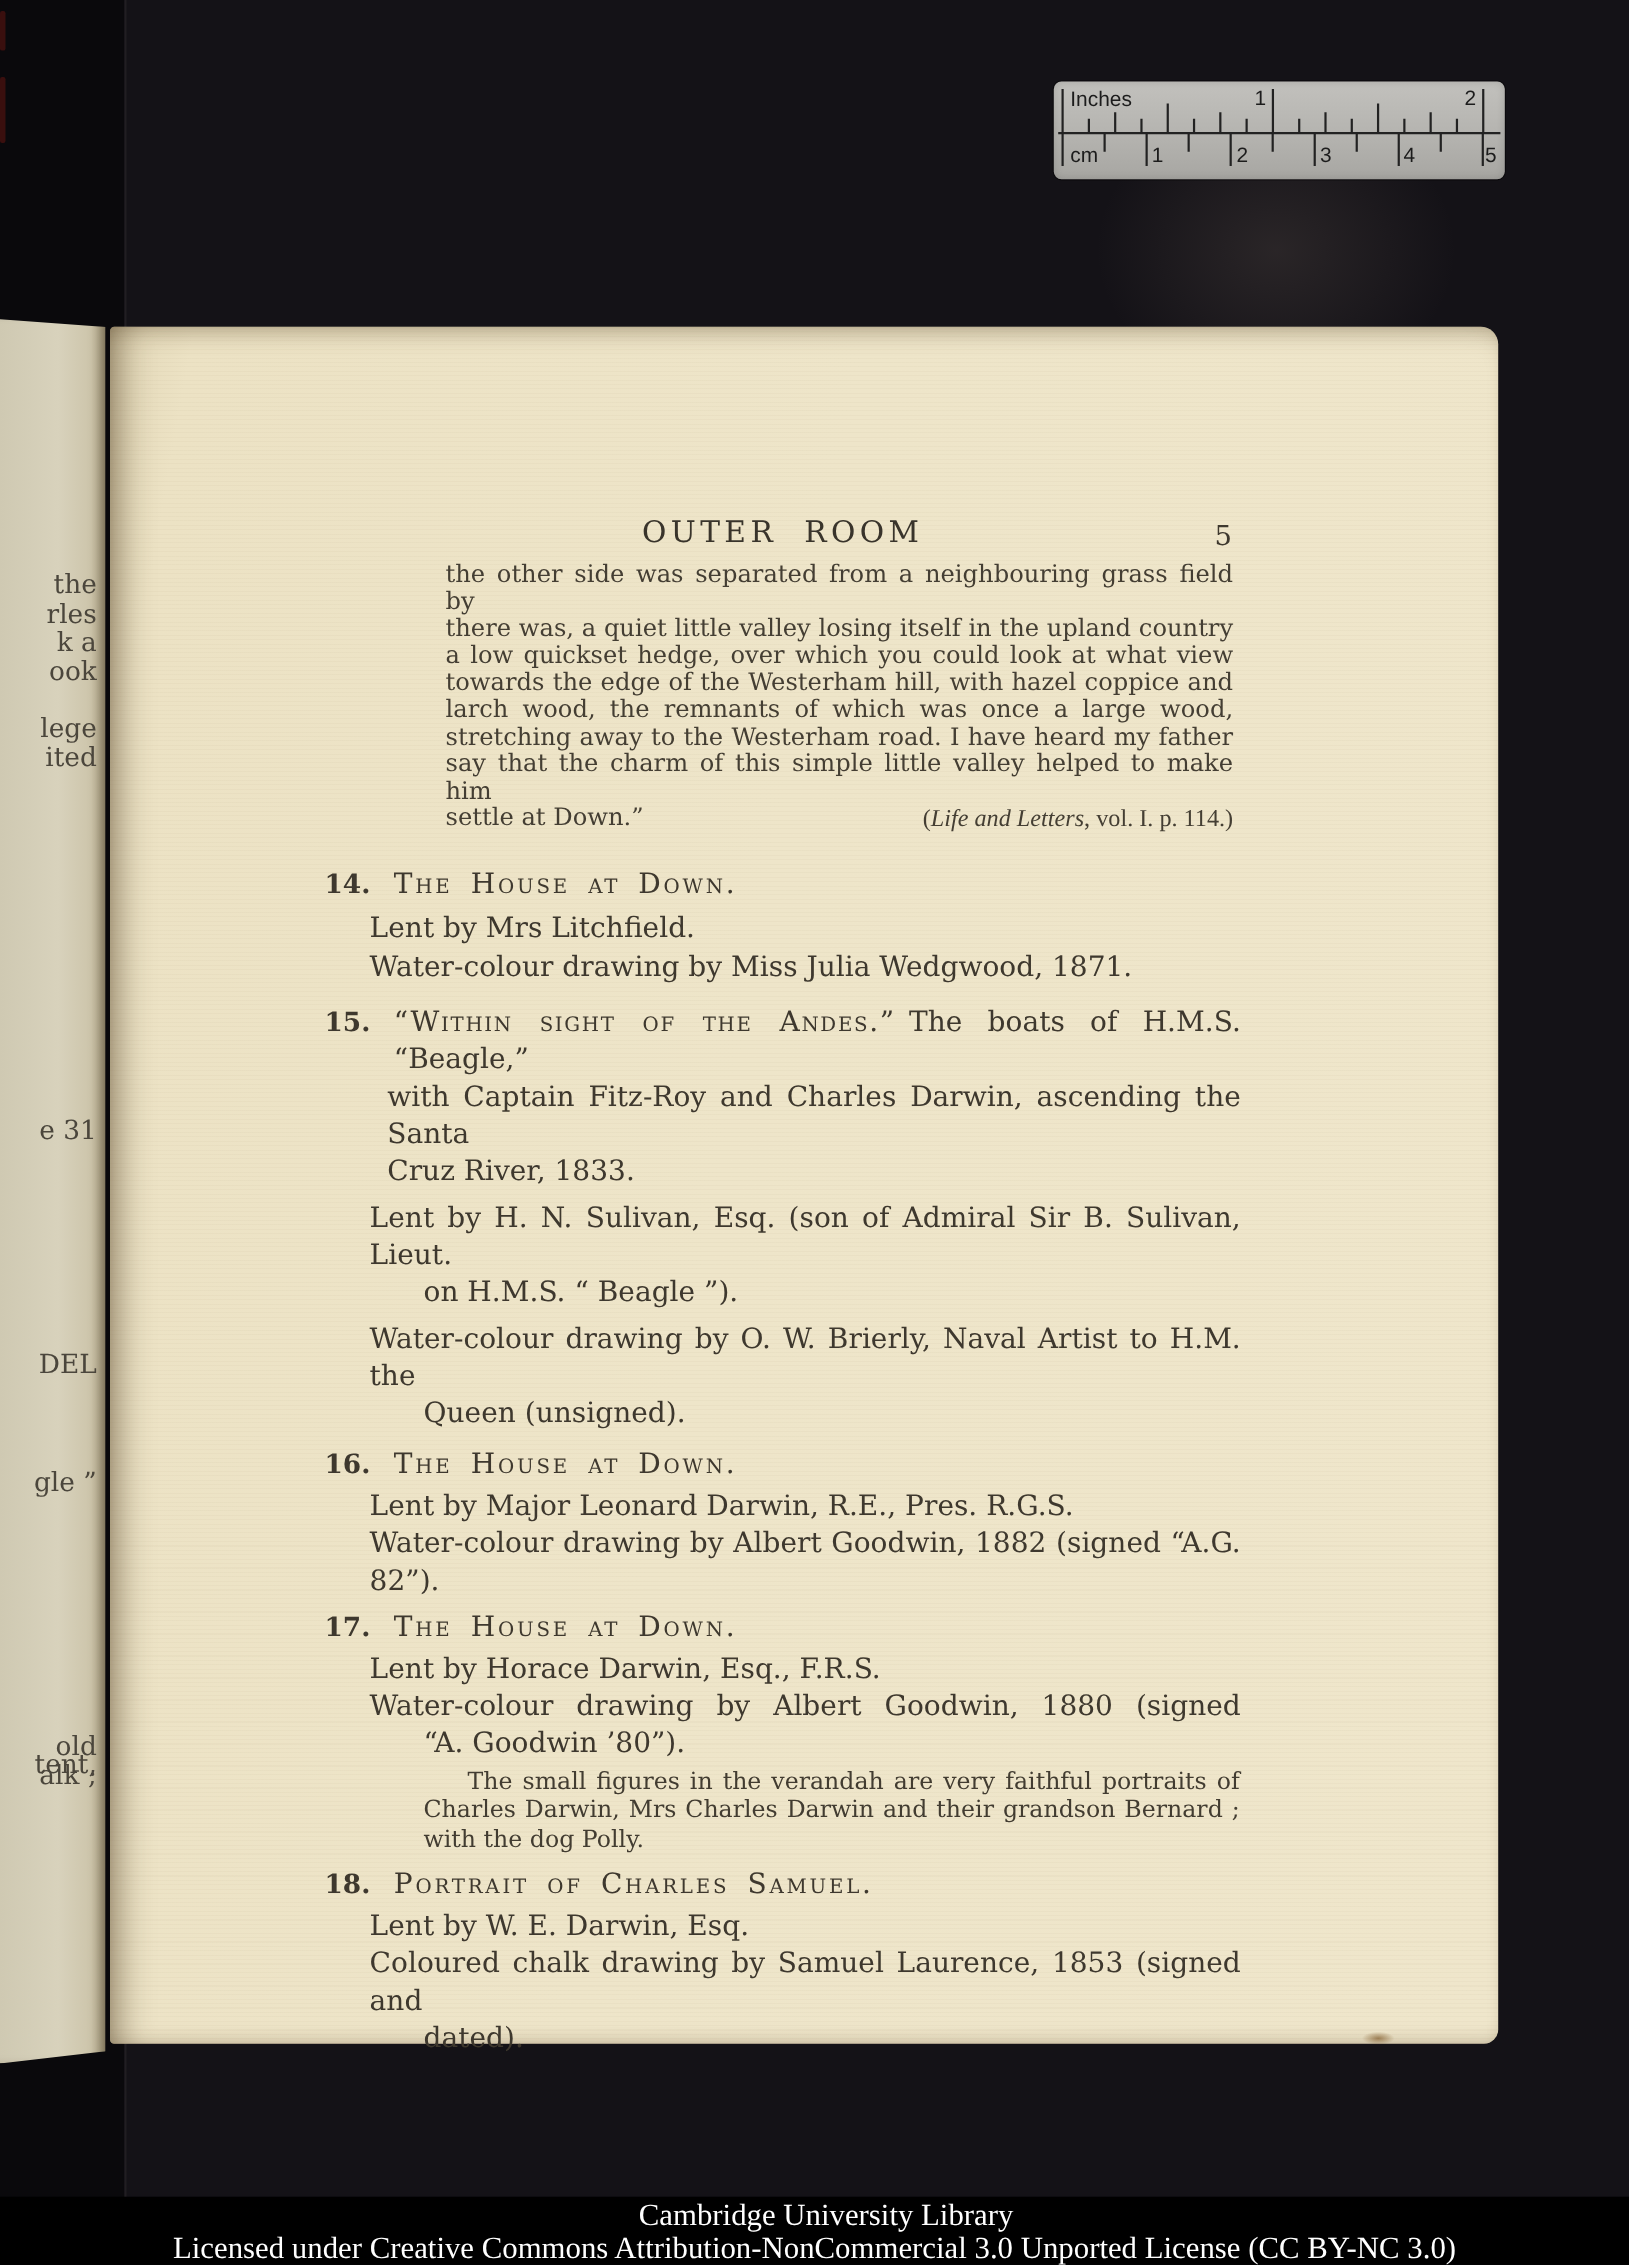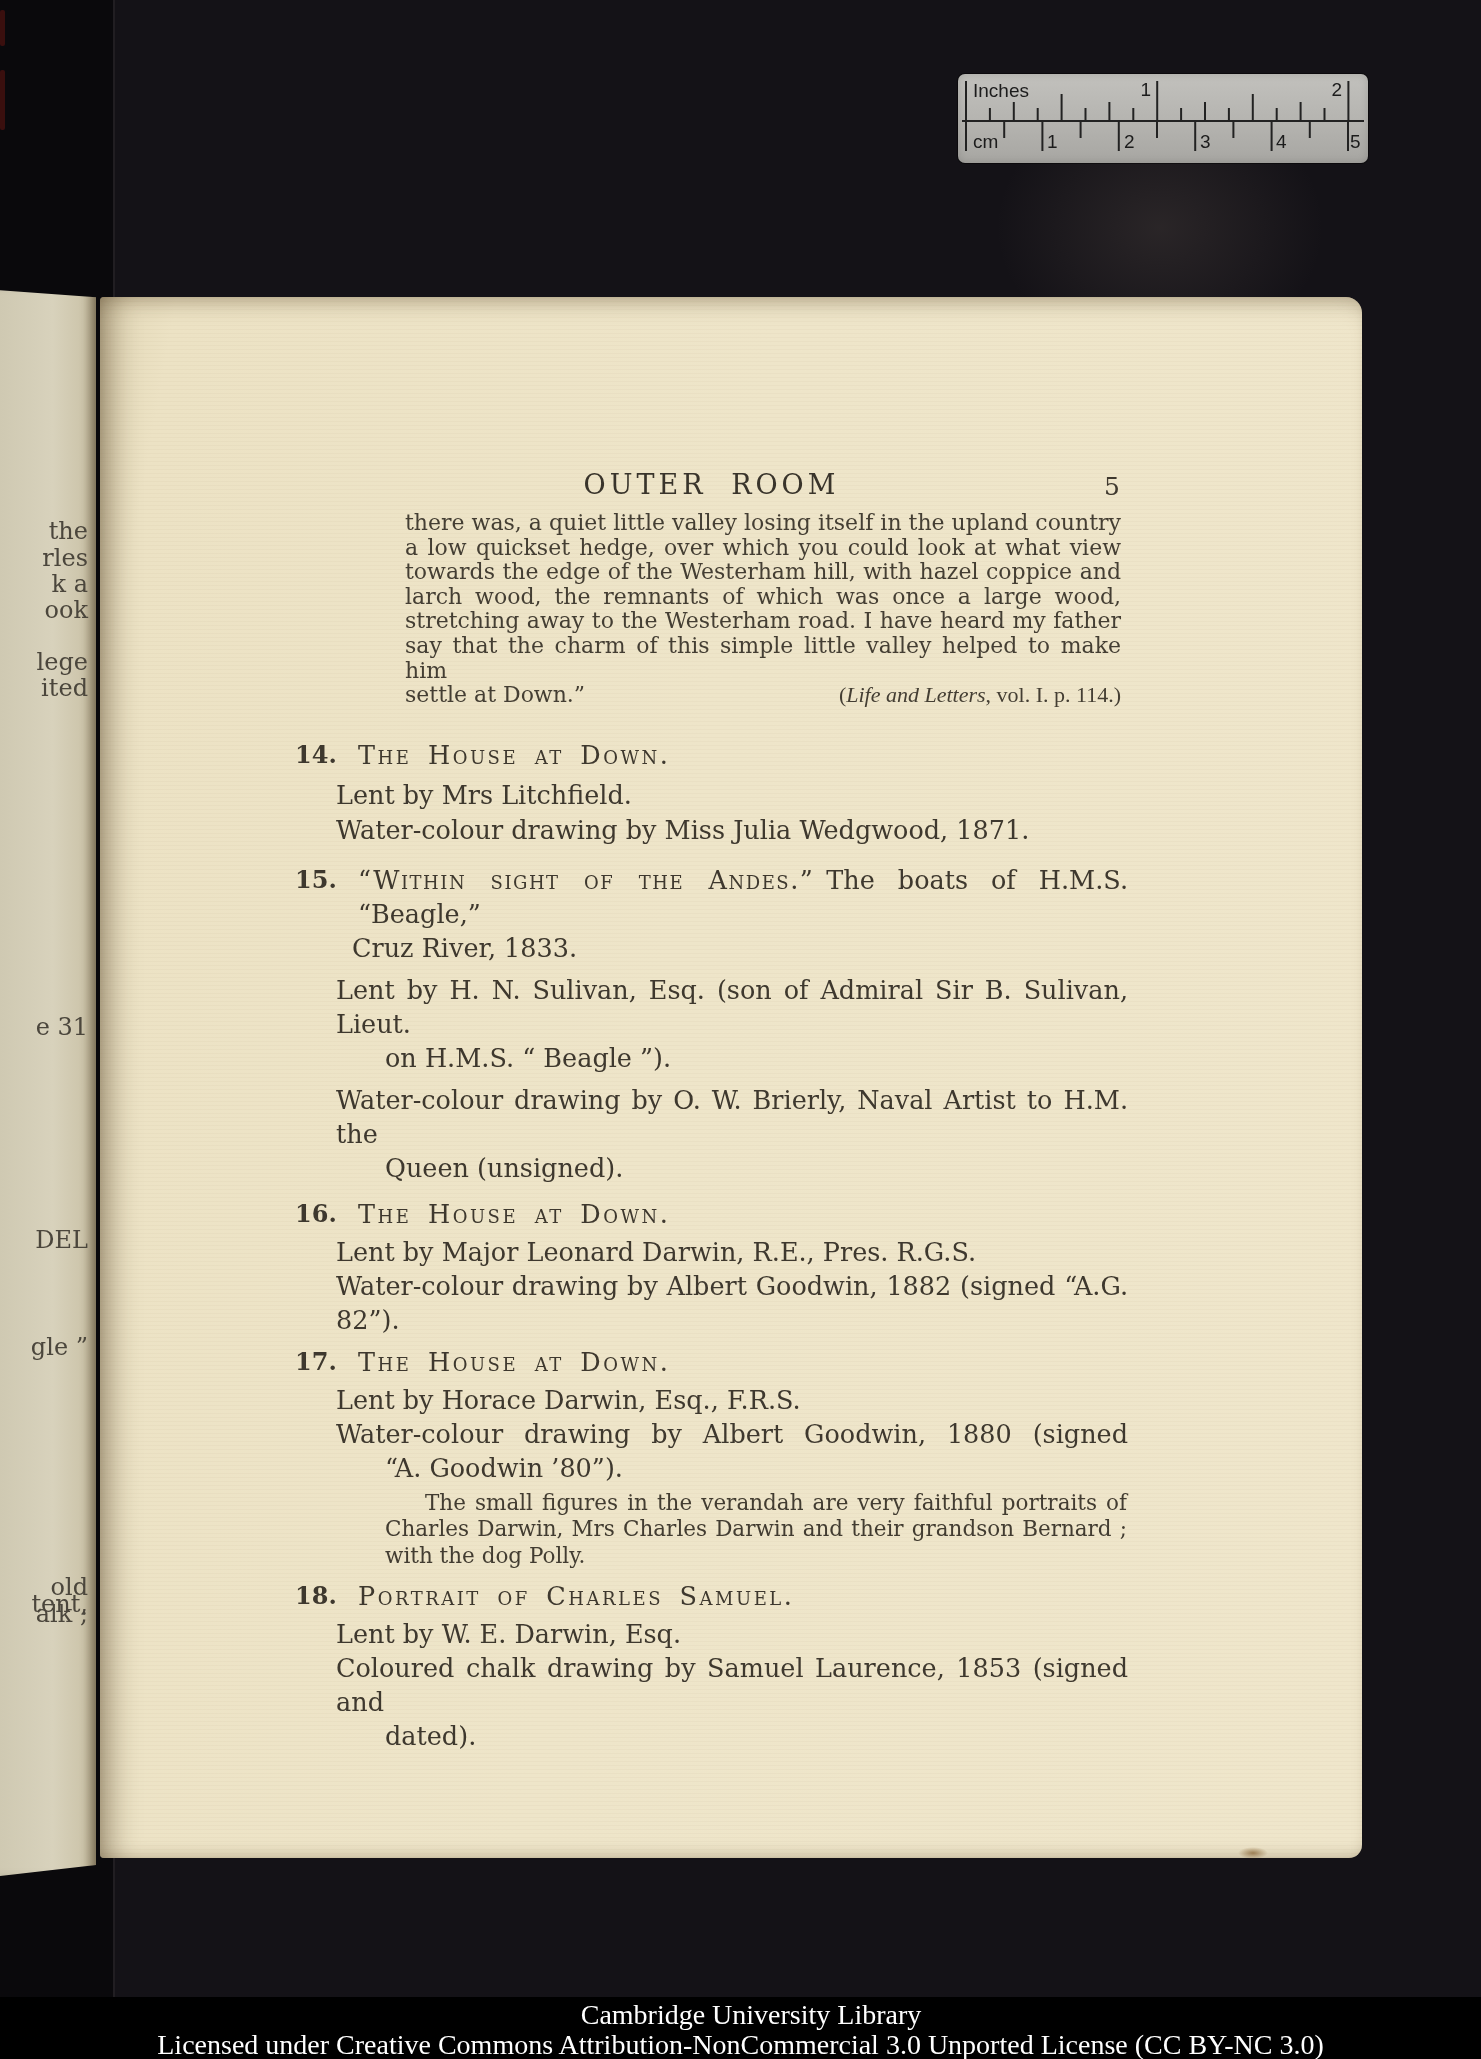--- a/index.html
+++ b/index.html
@@ -103,20 +103,21 @@
 
   <div class="page">
     <div class="content">
 
       <div class="header-row">
         <span class="header-title">OUTER ROOM</span>
         <span class="header-num">5</span>
       </div>
 
       <div class="quote">
+        <div class="jline">the other side was separated from a neighbouring grass field by</div>
         <div class="jline">there was, a quiet little valley losing itself in the upland country</div>
         <div class="jline">a low quickset hedge, over which you could look at what view</div>
         <div class="jline">towards the edge of the Westerham hill, with hazel coppice and</div>
         <div class="jline">larch wood, the remnants of which was once a large wood,</div>
         <div class="jline">stretching away to the Westerham road.  I have heard my father</div>
         <div class="jline">say that the charm of this simple little valley helped to make him</div>
         <div class="attr-line">
           <span>settle at Down.”</span>
           <span class="attr-right"><span>(</span><span class="it">Life and Letters</span><span>, vol. I. p. 114.)</span></span>
         </div>
@@ -125,20 +126,21 @@
       <div class="entry e14">
         <span class="num">14.</span>
         <div class="t">The House at Down.</div>
         <div class="ln mt6">Lent by Mrs Litchfield.</div>
         <div class="ln mt1">Water-colour drawing by Miss Julia Wedgwood, 1871.</div>
       </div>
 
       <div class="entry e15">
         <span class="num">15.</span>
         <div class="t15 stretch"><span class="sc">“Within sight of the Andes.”</span><span class="rest">The boats of H.M.S. “Beagle,”</span></div>
+        <div class="cont15 stretch">with Captain Fitz-Roy and Charles Darwin, ascending the Santa</div>
         <div class="cont15">Cruz River, 1833.</div>
         <div class="ln mt8 stretch">Lent by H. N. Sulivan, Esq. (son of Admiral Sir B. Sulivan, Lieut.</div>
         <div class="wrap2">on H.M.S. “ Beagle ”).</div>
         <div class="ln mt8 stretch">Water-colour drawing by O. W. Brierly, Naval Artist to H.M. the</div>
         <div class="wrap2">Queen (unsigned).</div>
       </div>
 
       <div class="entry e16">
         <span class="num">16.</span>
         <div class="t">The House at Down.</div>

